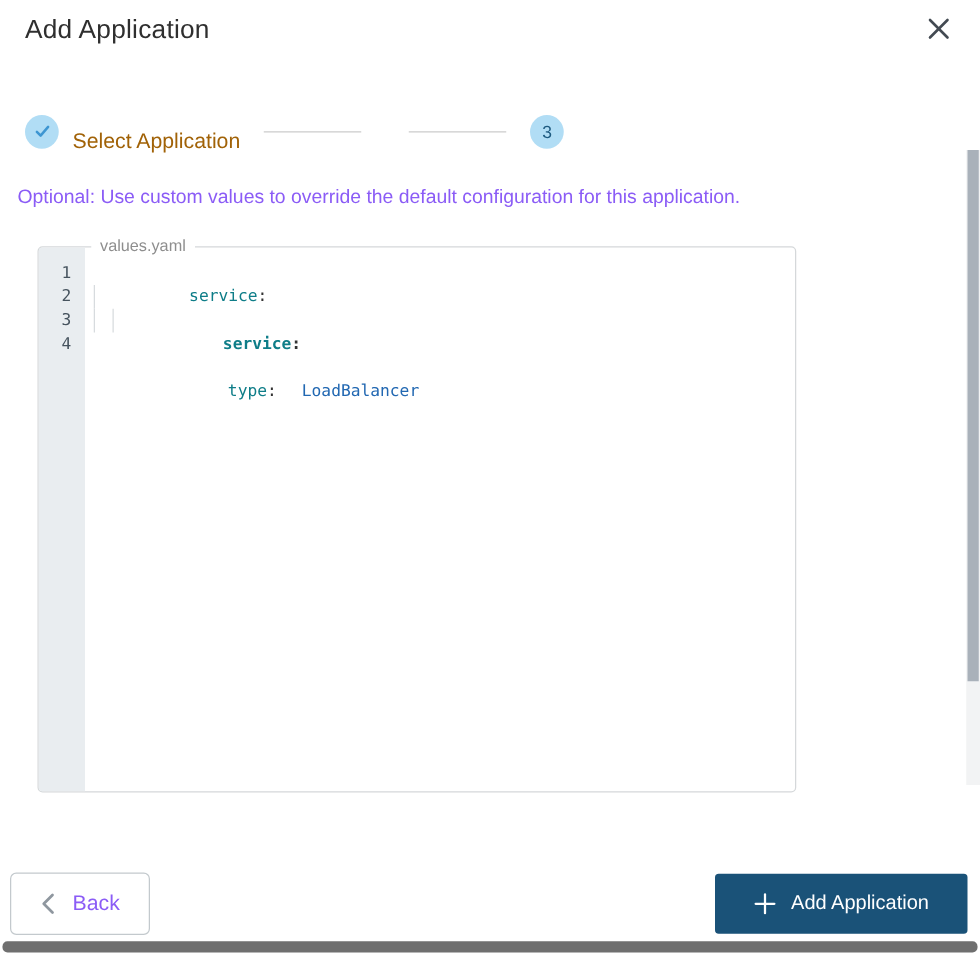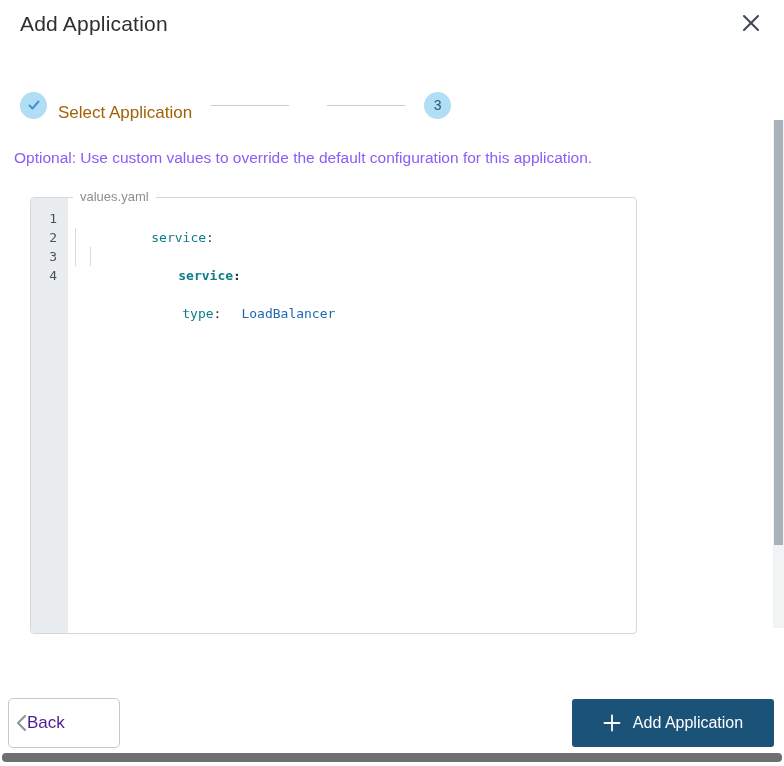--- a/index.html
+++ b/index.html
@@ -65,22 +65,22 @@
   .guide { position:absolute; top:0; bottom:0; width:1px; background:#d7dbde; }
   .guide.g0 { left:7px; }
   .guide.g1 { left:22px; }
   .ind1 { padding-left:32px;font-weight:bold; }
   .ind2 { padding-left:36px; }
 
   
   .back-btn {
     position:absolute; left:8px; top:698px; width:112px; height:50px;
     box-sizing:border-box; border:1px solid #c3c9cd; border-radius:5px; background:#fff;
-    display:flex; align-items:center; gap:0;
-    color:#4c1d95; font-size:17px; cursor:pointer;
+    display:flex; align-items:center; justify-content:center; gap:14px;
+    color:#8b5cf6; font-size:17px; cursor:pointer;
   }
   .submit-btn {
     position:absolute; left:572px; top:699px; width:202px; height:48px;
     background:#1a5278; border:none; border-radius:3px;
     display:flex; align-items:center; justify-content:center; gap:12px;
     color:#ffffff; font-size:16px; cursor:pointer;
     font-family:"Liberation Sans", sans-serif;
   }
 
   

